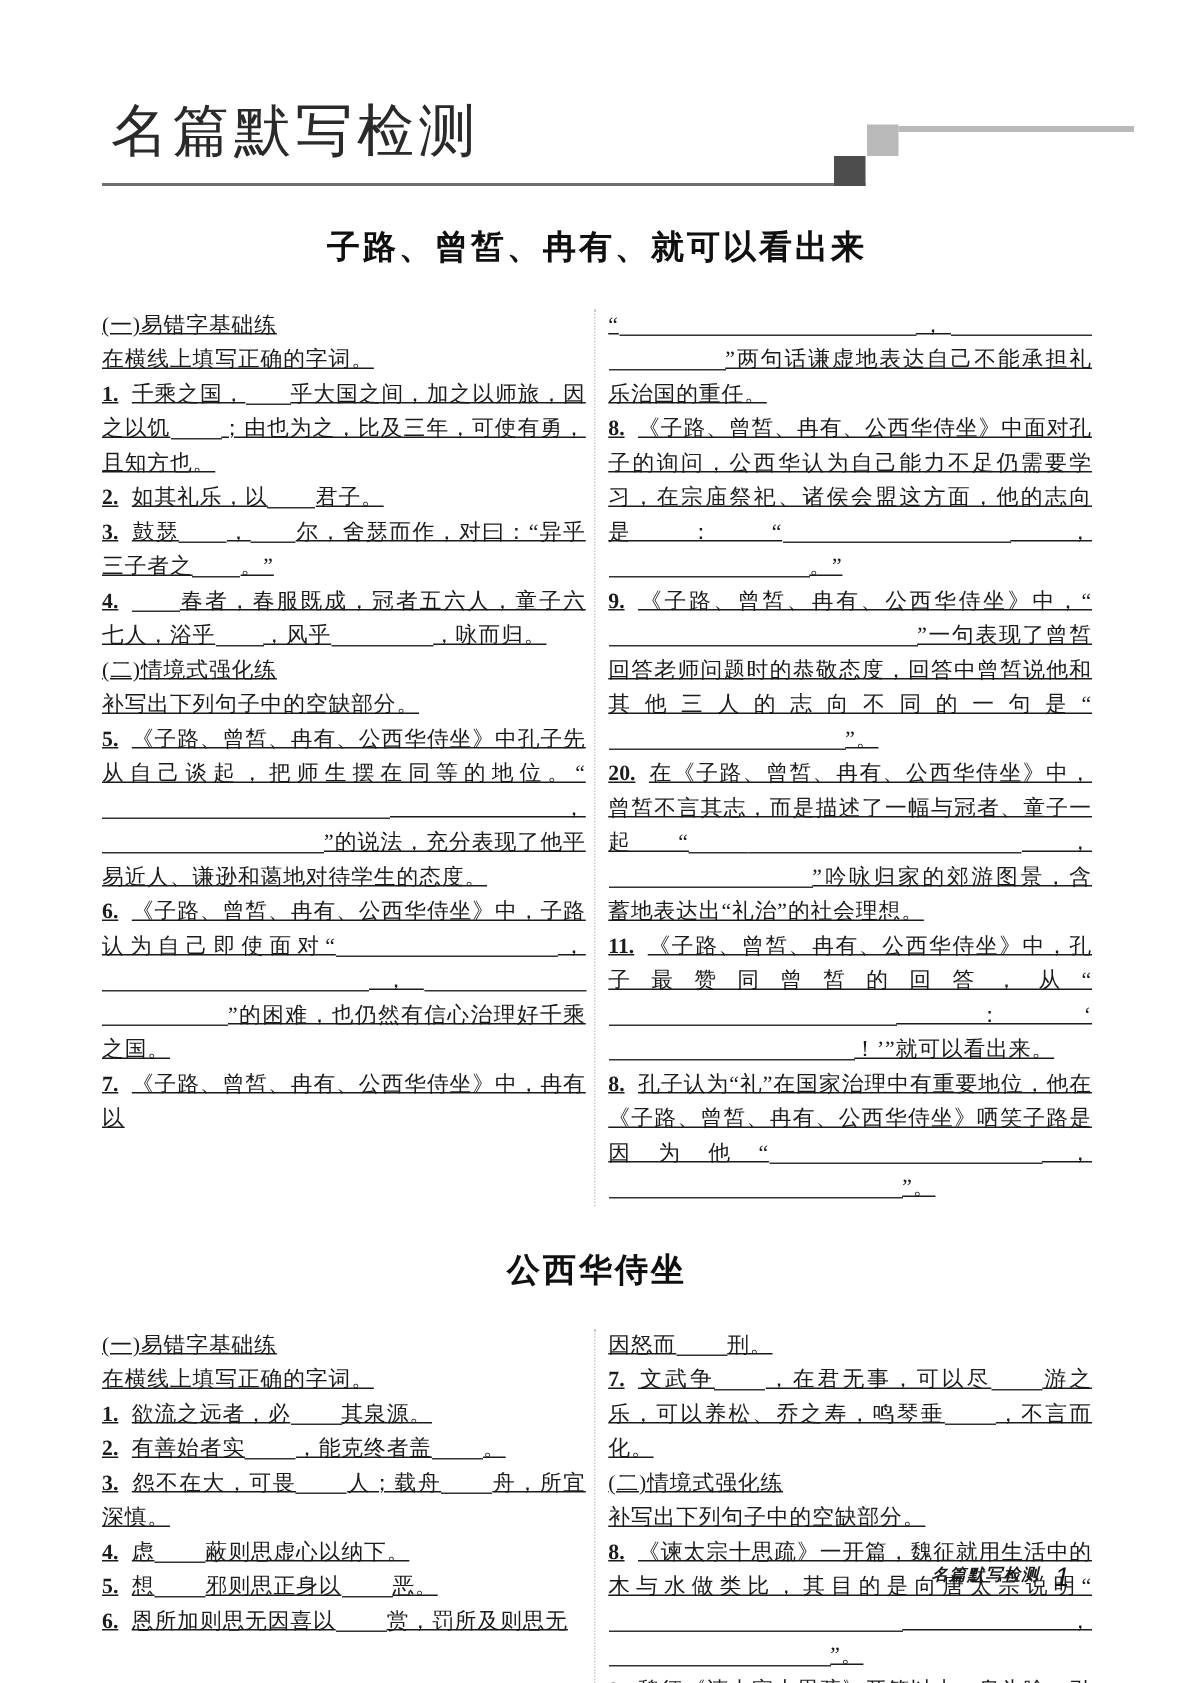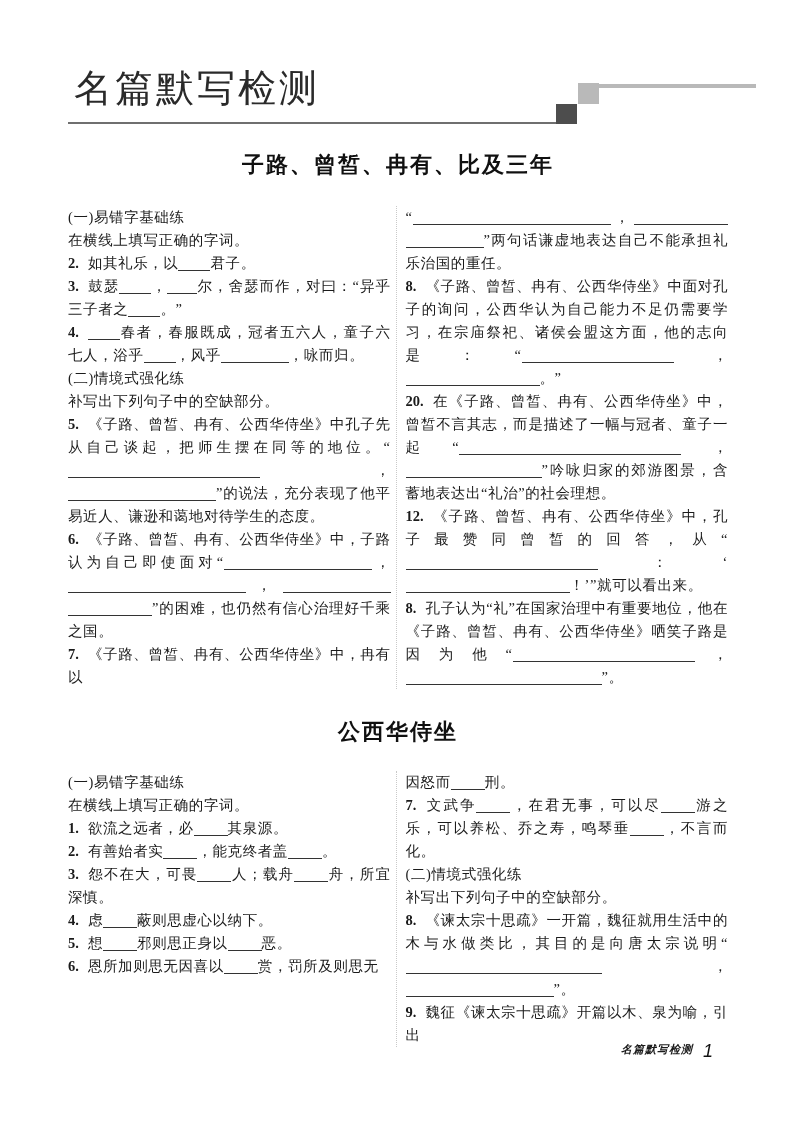--- a/index.html
+++ b/index.html
@@ -21,21 +21,21 @@
   .deco-bar{position:absolute;left:599px;top:84px;width:157px;height:4px;background:#b9b9b9;}
 
   
   .content{position:absolute;left:68px;top:142px;width:660px;}
   .section-title{
     margin:8px 0 26px 0;text-align:center;
     font-size:22px;font-weight:bold;letter-spacing:2px;color:#101010;
   }
   .section-2 .section-title{margin-top:28px;margin-bottom:24px;}
   .cols{display:flex;align-items:stretch;}
-  .col{width:325px;}
+  .col{width:325px;text-decoration:underline;}
   .col-divider{width:0;border-left:1px dotted #c9c9c9;margin-left:5px;margin-right:9px;}
 
   .para{
     font-size:14.5px;line-height:23px;text-align:justify;
     letter-spacing:0.6px;word-break:break-all;
   }
   .qnum{font-weight:bold;margin-right:9px;letter-spacing:0;}
   .blank{
     display:inline-block;height:14px;margin-bottom:-3px;
     border-bottom:1px solid #333333;max-width:100%;
@@ -60,40 +60,42 @@
 
   <h1 class="masthead-title">名篇默写检测</h1>
   <div class="masthead-rule"></div>
   <div class="deco-square-dark"></div>
   <div class="deco-square-light"></div>
   <div class="deco-bar"></div>
 
   <div class="content">
 
     <section class="section-1">
-      <h2 class="section-title">子路、曾皙、冉有、比及三年</h2>
+      <h2 class="section-title">子路、曾皙、冉有、就可以看出来</h2>
       <div class="cols">
         <div class="col">
             <div class="para">(一)易错字基础练</div>
             <div class="para">在横线上填写正确的字词。</div>
+            <div class="para"><span class="qnum">1.</span>千乘之国，<span class="blank" style="width: 30px;"></span>乎大国之间，加之以师旅，因之以饥<span class="blank" style="width: 34px;"></span>；由也为之，比及三年，可使有勇，且知方也。</div>
             <div class="para"><span class="qnum">2.</span>如其礼乐，以<span class="blank" style="width: 32px;"></span>君子。</div>
             <div class="para"><span class="qnum">3.</span>鼓瑟<span class="blank" style="width: 32px;"></span>，<span class="blank" style="width: 30px;"></span>尔，舍瑟而作，对曰：“异乎三子者之<span class="blank" style="width: 32px;"></span>。”</div>
             <div class="para"><span class="qnum">4.</span><span class="blank" style="width: 32px;"></span>春者，春服既成，冠者五六人，童子六七人，浴乎<span class="blank" style="width: 32px;"></span>，风乎<span class="blank" style="width: 68px;"></span>，咏而归。</div>
             <div class="para">(二)情境式强化练</div>
             <div class="para">补写出下列句子中的空缺部分。</div>
             <div class="para"><span class="qnum">5.</span>《子路、曾皙、冉有、公西华侍坐》中孔子先从自己谈起，把师生摆在同等的地位。“<span class="blank" style="width: 88px;"></span><span class="blank" style="width: 104px;"></span>，<span class="blank" style="width: 148px;"></span>”的说法，充分表现了他平易近人、谦逊和蔼地对待学生的态度。</div>
             <div class="para"><span class="qnum">6.</span>《子路、曾皙、冉有、公西华侍坐》中，子路认为自己即使面对“<span class="blank" style="width: 148px;"></span>，<span class="blank" style="width: 178px;"></span>，<span class="blank" style="width: 108px;"></span><span class="blank" style="width: 84px;"></span>”的困难，也仍然有信心治理好千乘之国。</div>
             <div class="para"><span class="qnum">7.</span>《子路、曾皙、冉有、公西华侍坐》中，冉有以</div>
           </div>
         <div class="col-divider"></div>
         <div class="col">
             <div class="para">“<span class="blank" style="width: 198px;"></span>，<span class="blank" style="width: 94px;"></span><span class="blank" style="width: 78px;"></span>”两句话谦虚地表达自己不能承担礼乐治国的重任。</div>
             <div class="para"><span class="qnum">8.</span>《子路、曾皙、冉有、公西华侍坐》中面对孔子的询问，公西华认为自己能力不足仍需要学习，在宗庙祭祀、诸侯会盟这方面，他的志向是：“<span class="blank" style="width: 40px;"></span><span class="blank" style="width: 112px;"></span>，<span class="blank" style="width: 134px;"></span>。”</div>
+            <div class="para"><span class="qnum">9.</span>《子路、曾皙、冉有、公西华侍坐》中，“<span class="blank" style="width: 88px;"></span><span class="blank" style="width: 118px;"></span>”一句表现了曾皙回答老师问题时的恭敬态度，回答中曾皙说他和其他三人的志向不同的一句是“<span class="blank" style="width: 158px;"></span>”。</div>
             <div class="para"><span class="qnum">20.</span>在《子路、曾皙、冉有、公西华侍坐》中，曾皙不言其志，而是描述了一幅与冠者、童子一起“<span class="blank" style="width: 40px;"></span><span class="blank" style="width: 182px;"></span>，<span class="blank" style="width: 108px;"></span><span class="blank" style="width: 28px;"></span>”吟咏归家的郊游图景，含蓄地表达出“礼治”的社会理想。</div>
-            <div class="para"><span class="qnum">12.</span>《子路、曾皙、冉有、公西华侍坐》中，孔子最赞同曾皙的回答，从“<span class="blank" style="width: 192px;"></span>：‘<span class="blank" style="width: 164px;"></span>！’”就可以看出来。</div>
+            <div class="para"><span class="qnum">11.</span>《子路、曾皙、冉有、公西华侍坐》中，孔子最赞同曾皙的回答，从“<span class="blank" style="width: 192px;"></span>：‘<span class="blank" style="width: 164px;"></span>！’”就可以看出来。</div>
             <div class="para"><span class="qnum">8.</span>孔子认为“礼”在国家治理中有重要地位，他在《子路、曾皙、冉有、公西华侍坐》哂笑子路是因为他“<span class="blank" style="width: 182px;"></span>，<span class="blank" style="width: 88px;"></span><span class="blank" style="width: 108px;"></span>”。</div>
           </div>
       </div>
     </section>
 
     <section class="section-2">
       <h2 class="section-title">公西华侍坐</h2>
       <div class="cols">
         <div class="col">
             <div class="para">(一)易错字基础练</div>

